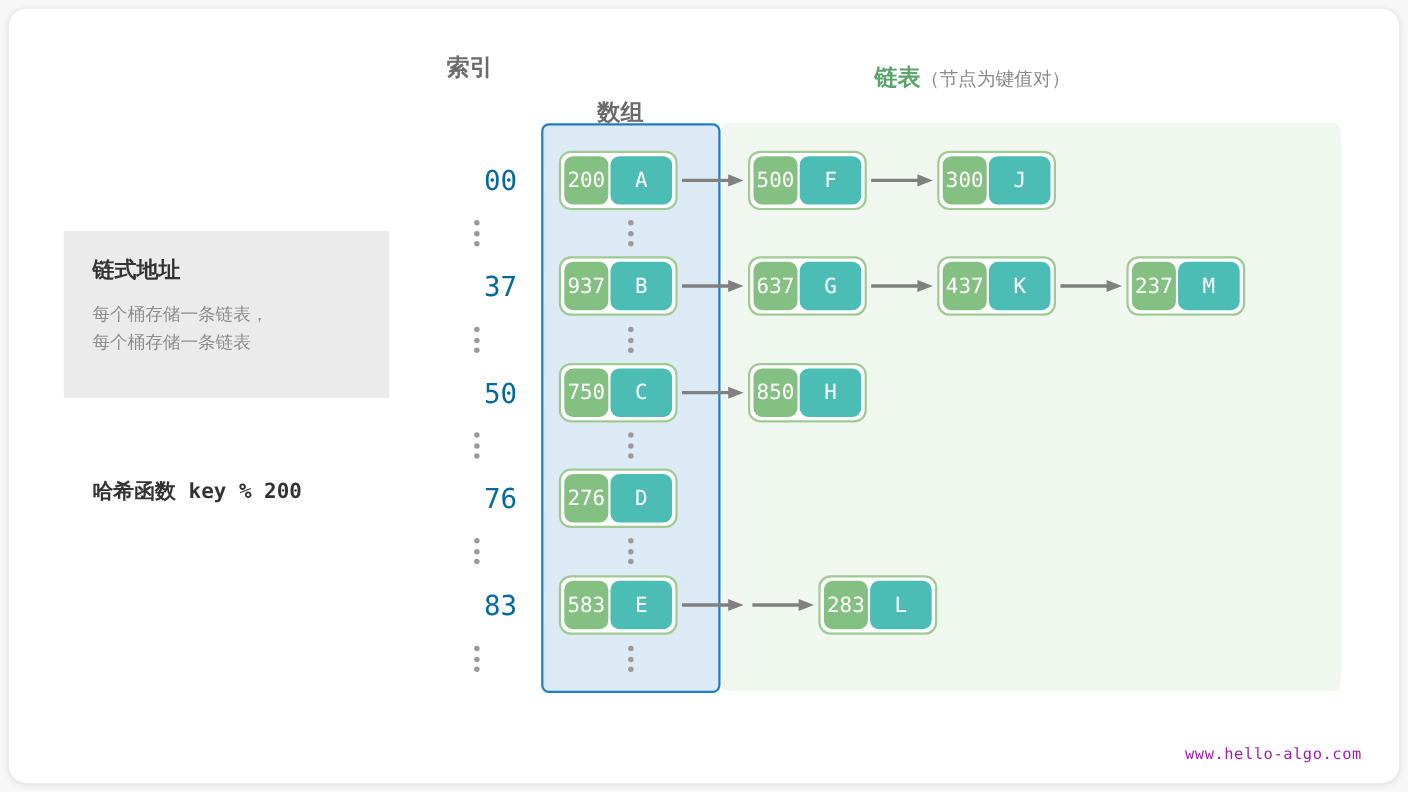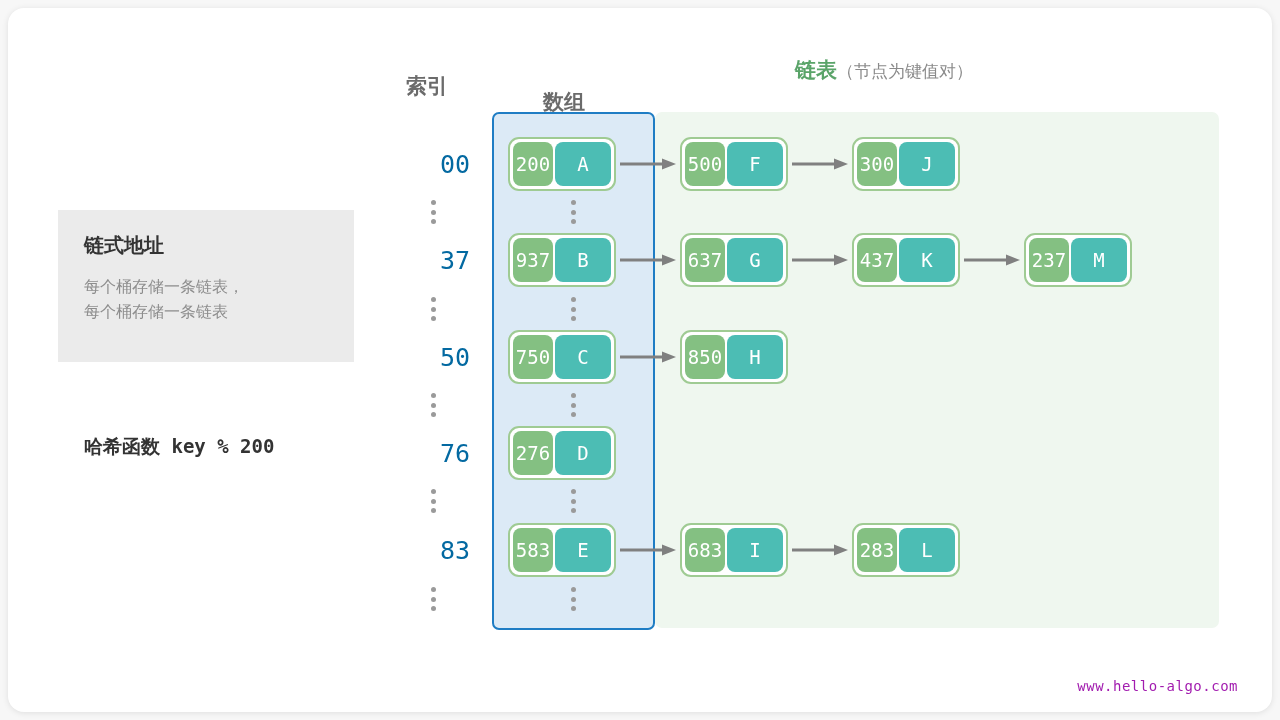--- a/index.html
+++ b/index.html
@@ -31,21 +31,21 @@
   }
 
   
   .hdr {
     position: absolute;
     font-size: 21px;
     font-weight: bold;
     color: #6b6b6b;
     white-space: nowrap;
   }
-  #hdr-index { left: 406px; top: 72px; }
+  #hdr-index { left: 406px; top: 47px; }
   #hdr-array { left: 543px; top: 56px; margin-top: 32px; }
   #hdr-list  { left: 795px; top: 56px; color: #5aa469; }
   #hdr-list .sub {
     font-size: 17px;
     font-weight: normal;
     color: #8a8a8a;
   }
 
   
   #array-column {
@@ -365,24 +365,20 @@
         <div class="idx-label">83</div>
         <div class="nodes">
           <div class="node">
             <div class="key">583</div>
             <div class="val">E</div>
           </div>
           <svg class="arrow" viewBox="0 0 64 14">
             <line x1="4" y1="7" x2="48" y2="7" stroke="#808080" stroke-width="3"></line>
             <polygon points="46,1.5 60,7 46,12.5" fill="#808080"></polygon>
           </svg>
-          <div class="node">
-            <div class="key">683</div>
-            <div class="val">I</div>
-          </div>
           <svg class="arrow" viewBox="0 0 64 14">
             <line x1="4" y1="7" x2="48" y2="7" stroke="#808080" stroke-width="3"></line>
             <polygon points="46,1.5 60,7 46,12.5" fill="#808080"></polygon>
           </svg>
           <div class="node">
             <div class="key">283</div>
             <div class="val">L</div>
           </div>
         </div>
       </div>

